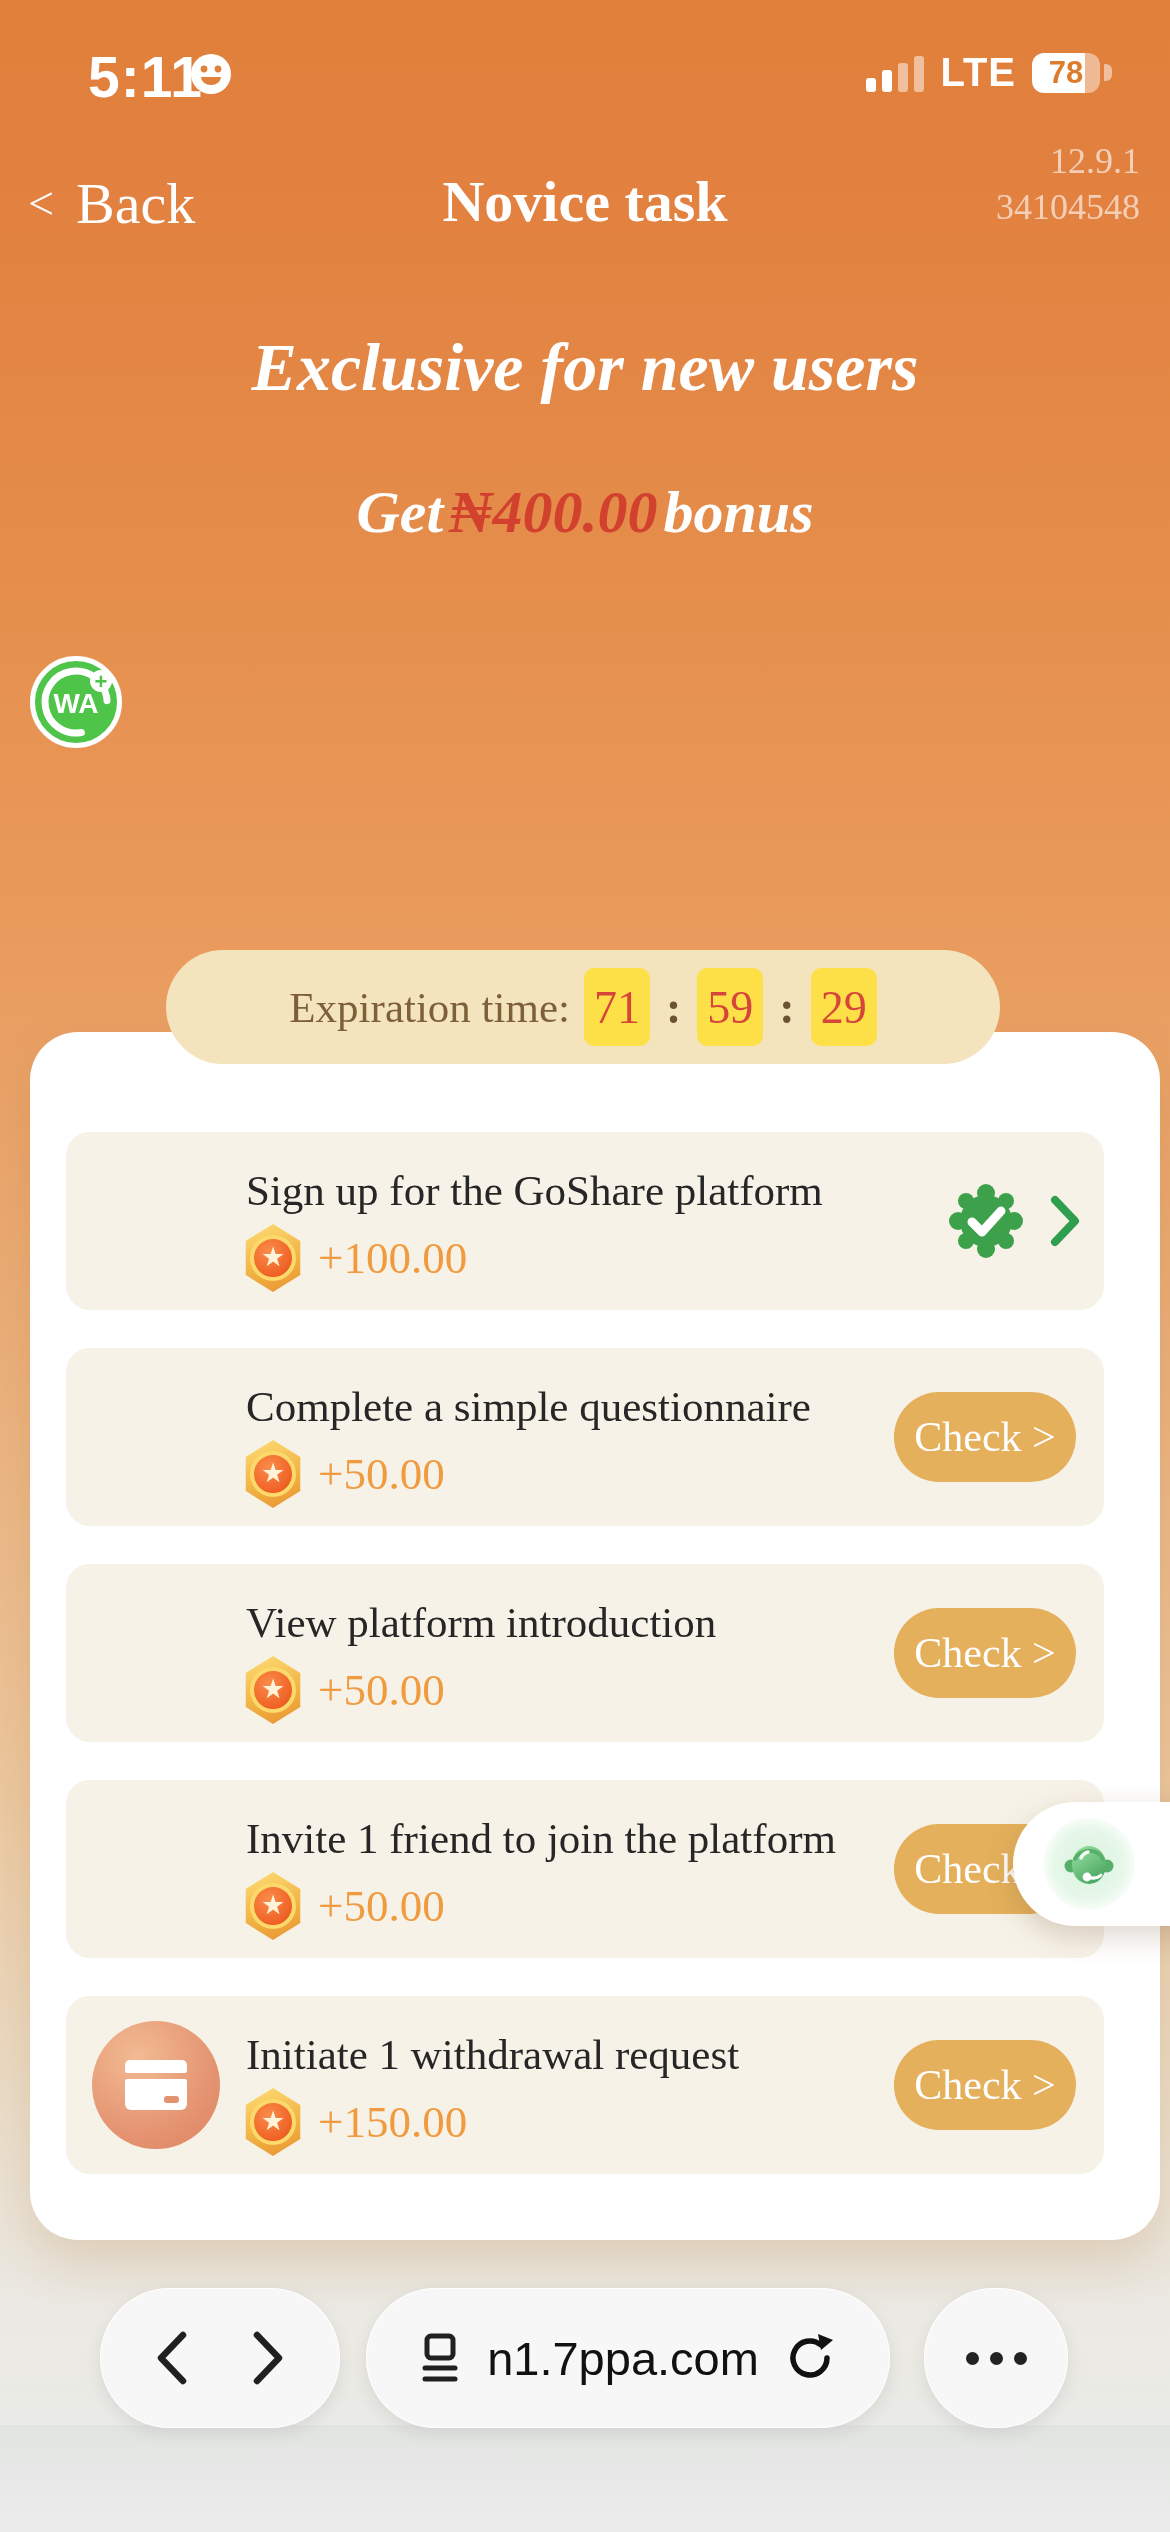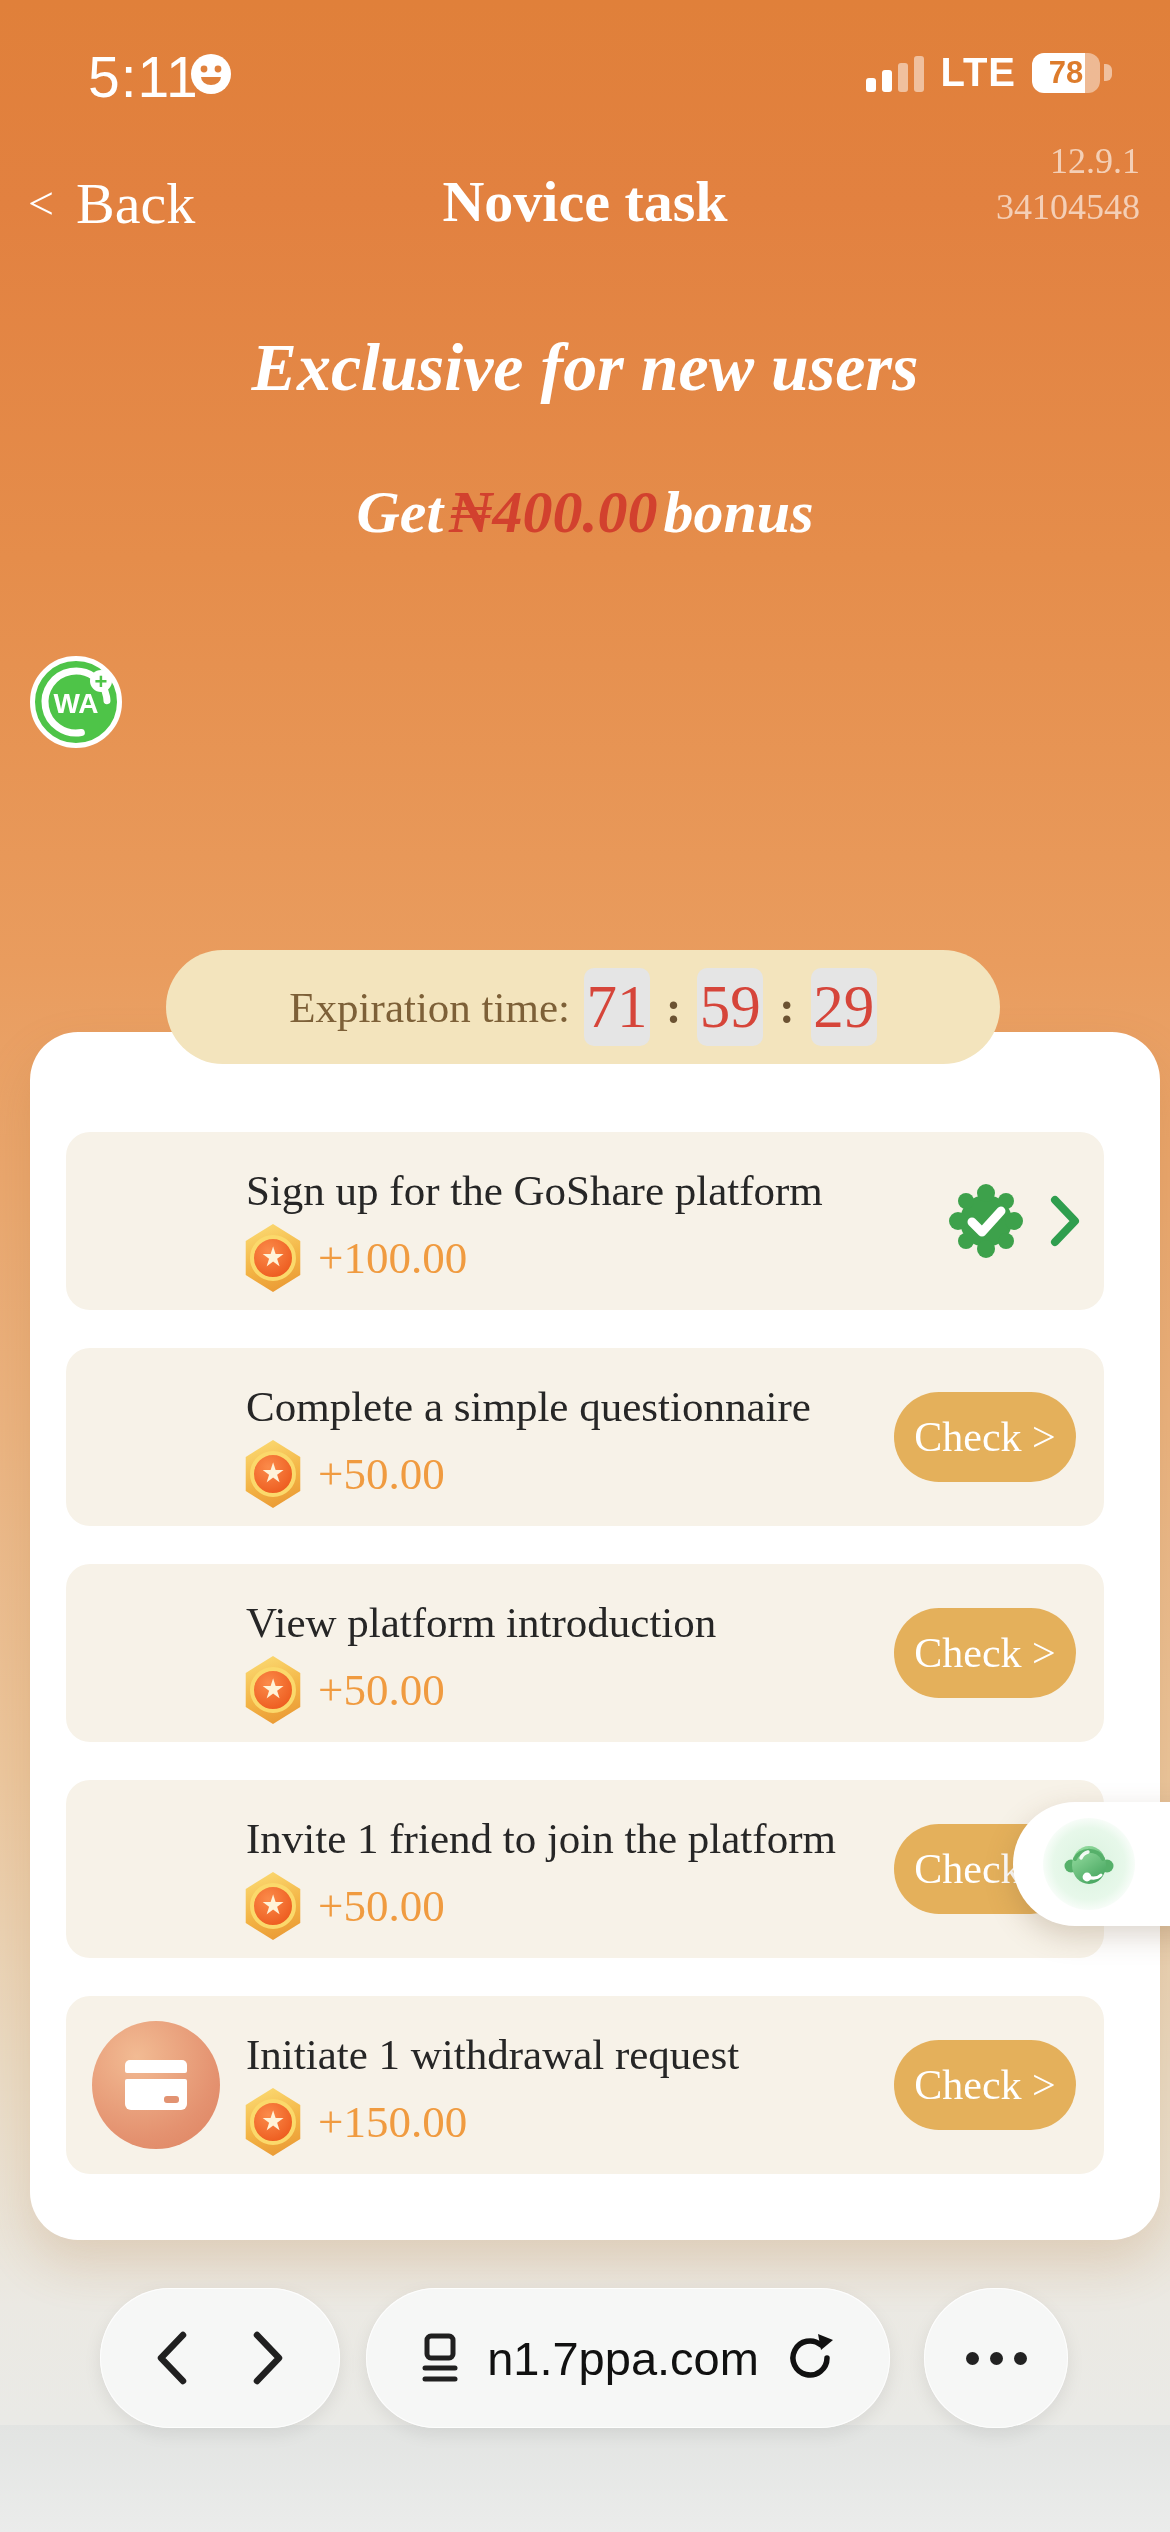--- a/index.html
+++ b/index.html
@@ -6,21 +6,21 @@
   .screen{
     position:relative;width:1170px;height:2532px;overflow:hidden;
     font-family:"Liberation Serif",serif;
     background:linear-gradient(180deg,
       #e0803a 0%, #e28140 8%, #e58d4b 22%, #e99c5e 38%,
       #ebb27e 55%, #ecc79e 70%, #eadcc6 82%, #ebe9e3 91%, #e9ebe9 100%);
   }
   
   .statusbar{position:absolute;left:0;top:40px;width:100%;height:70px;}
   .sb-time{position:absolute;left:88px;top:4px;color:#fff;font-family:"Liberation Sans",sans-serif;
-    font-weight:normal;font-size:57px;letter-spacing:1px;}
+    font-weight:bold;font-size:57px;letter-spacing:1px;}
   .sb-emoji{position:absolute;left:190px;top:13px;}
   .sb-right{position:absolute;right:58px;top:10px;display:flex;align-items:center;gap:16px;}
   .sb-signal{display:flex;align-items:flex-end;gap:6px;height:38px;}
   .sb-signal i{display:block;width:10px;border-radius:3px;background:#fff;}
   .sb-signal i:nth-child(1){height:14px;}
   .sb-signal i:nth-child(2){height:22px;}
   .sb-signal i:nth-child(3){height:29px;background:rgba(255,255,255,.5);}
   .sb-signal i:nth-child(4){height:36px;background:rgba(255,255,255,.5);}
   .sb-lte{color:#fff;font-family:"Liberation Sans",sans-serif;font-size:40px;font-weight:bold;letter-spacing:1px;}
   .battery{position:relative;width:68px;height:40px;border-radius:12px;overflow:hidden;
@@ -49,22 +49,22 @@
     background:#4ec448;border:5px solid #fff;box-sizing:border-box;}
   .bubble{position:absolute;left:168px;top:634px;width:967px;box-sizing:border-box;
     background:#fff;border-radius:30px;padding:40px 48px;color:#1c1c1c;font-size:40px;line-height:1.55;
     box-shadow:0 8px 24px rgba(150,90,30,.10);}
   .bubble .tail{position:absolute;left:-28px;top:48px;width:0;height:0;
     border-top:26px solid transparent;border-bottom:26px solid transparent;border-right:32px solid #fff;}
   
   .timer{position:absolute;left:166px;top:950px;width:834px;height:114px;border-radius:57px;
     background:#f3e4bd;display:flex;align-items:center;justify-content:center;gap:14px;z-index:3;}
   .timer .lbl{color:#7d6038;font-size:43px;}
-  .tbox{width:66px;height:78px;background:#e5e5e5;border-radius:10px;display:flex;align-items:center;
-    justify-content:center;color:#d6453a;font-size:61px;}
+  .tbox{width:66px;height:78px;background:#fde047;border-radius:10px;display:flex;align-items:center;
+    justify-content:center;color:#d6453a;font-size:46px;}
   .tcolon{color:#6b5232;font-size:46px;font-weight:bold;padding:0 2px;}
   
   .card{position:absolute;left:30px;top:1032px;width:1110px;height:1208px;background:#fff;
     border-radius:48px;box-shadow:0 24px 50px rgba(170,110,50,.20);z-index:2;padding-left:20px;}
   .trow{position:absolute;left:36px;width:1038px;height:178px;background:#f7f2e8;border-radius:24px;}
   .trow .title{position:absolute;left:180px;top:34px;color:#262626;font-size:43px;white-space:nowrap;}
   .trow .reward{position:absolute;left:176px;top:92px;display:flex;align-items:center;gap:14px;}
   .trow .amount{color:#f09b40;font-size:45px;}
   .medal{width:62px;height:68px;position:relative;flex:0 0 auto;
     clip-path:polygon(50% 0%,94% 25%,94% 75%,50% 100%,6% 75%,6% 25%);

